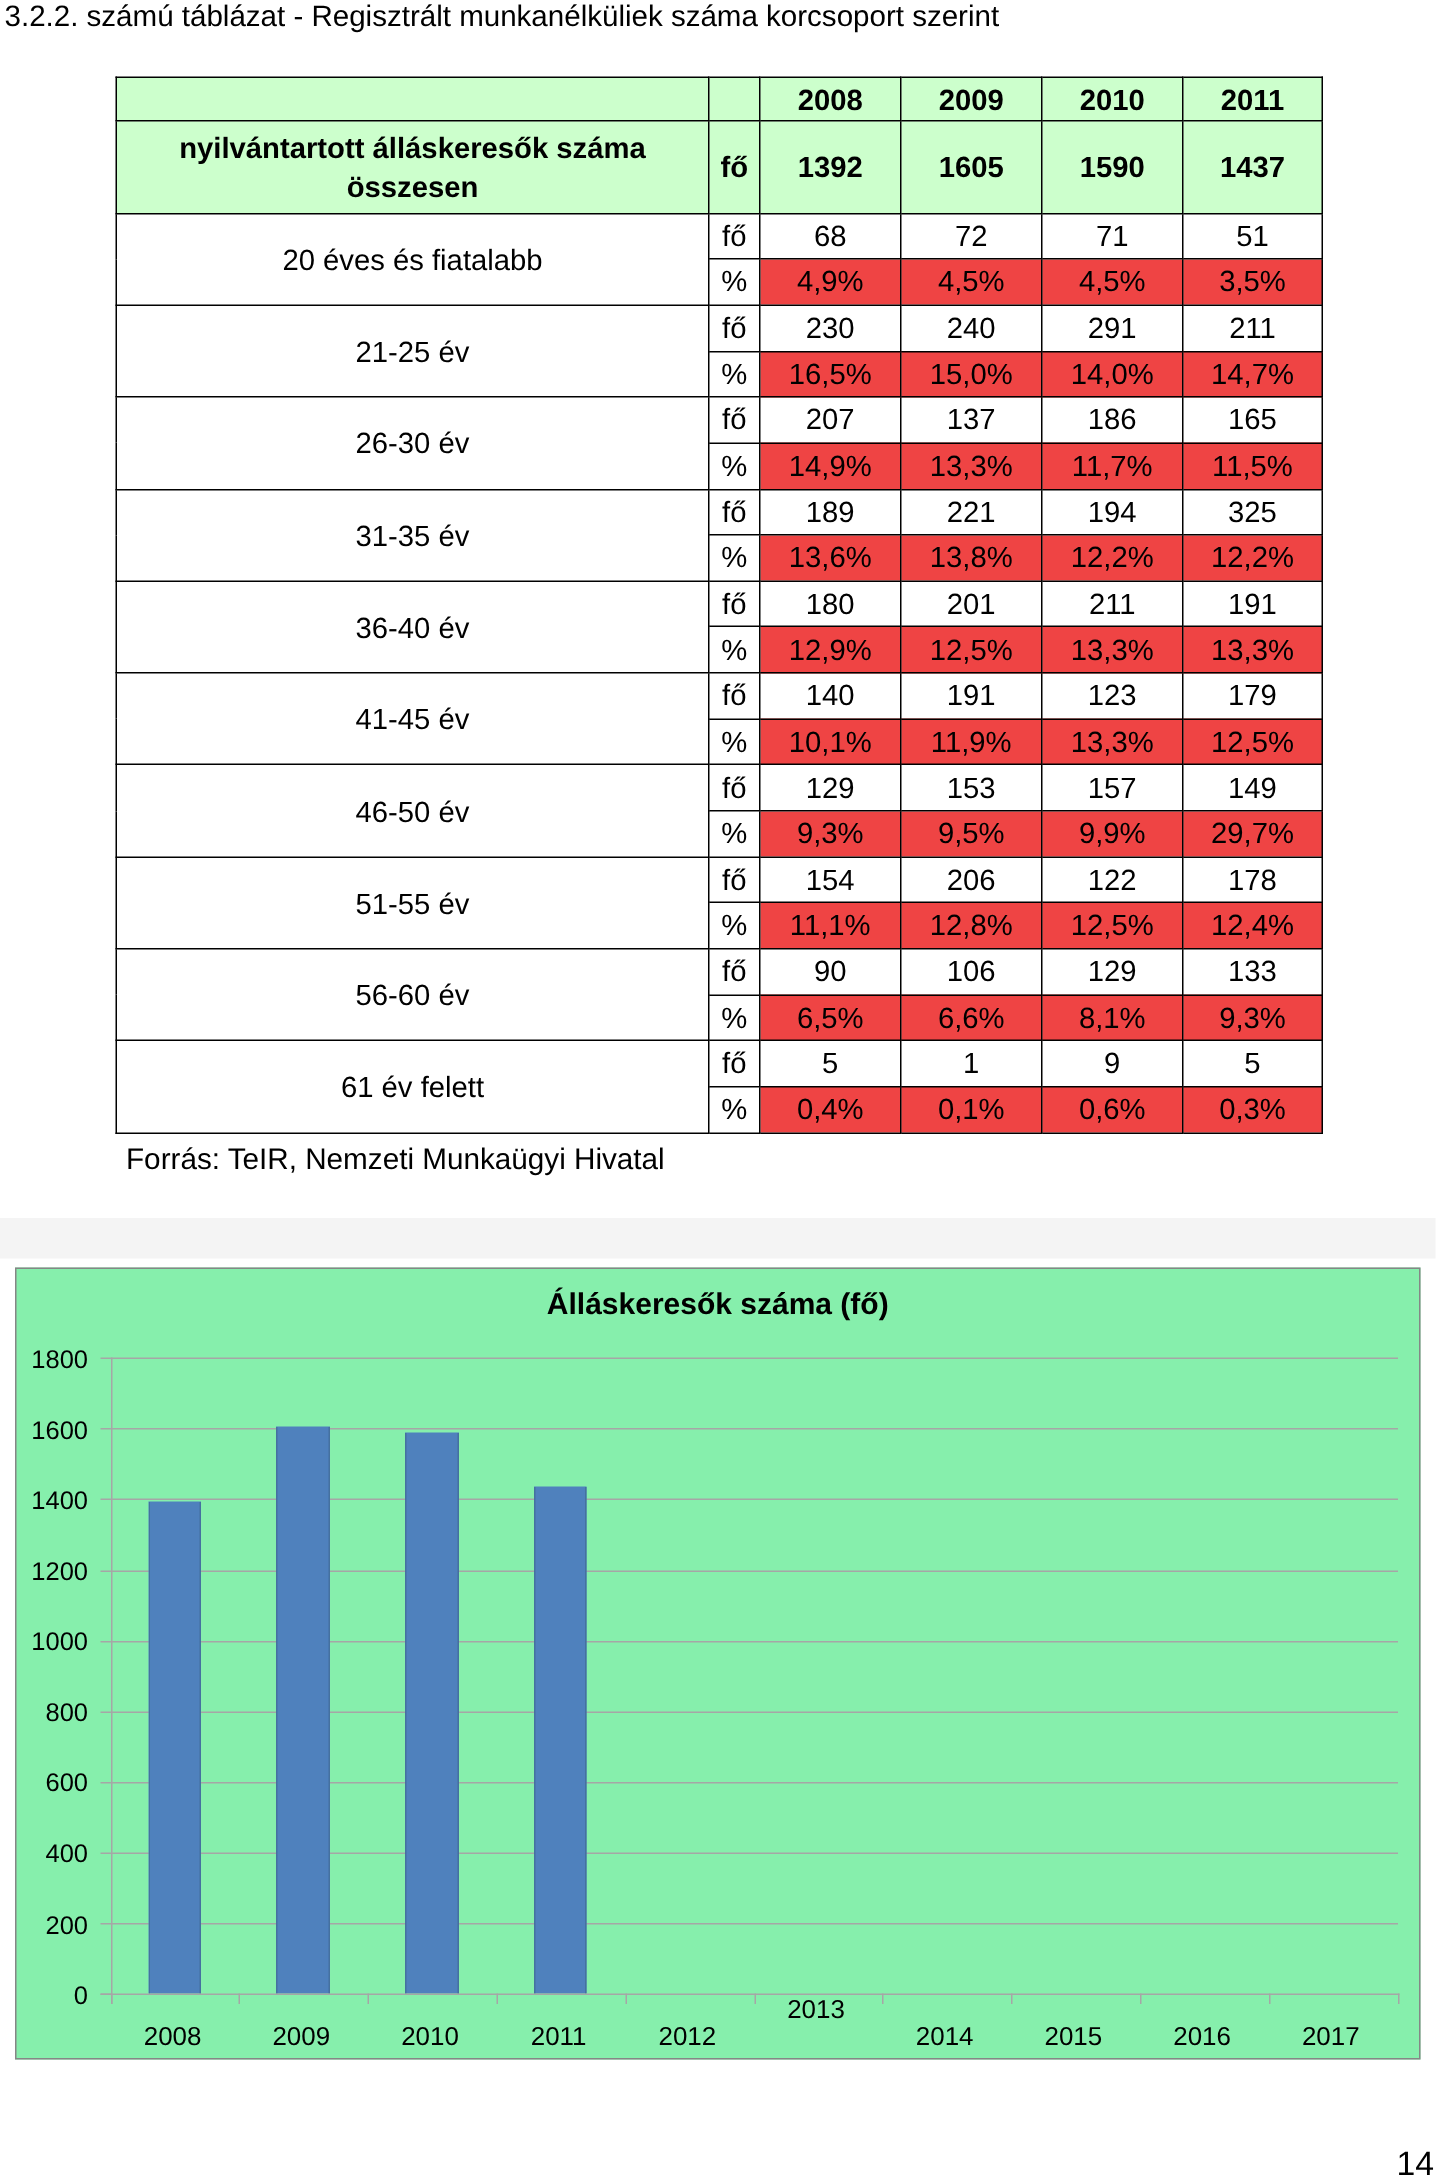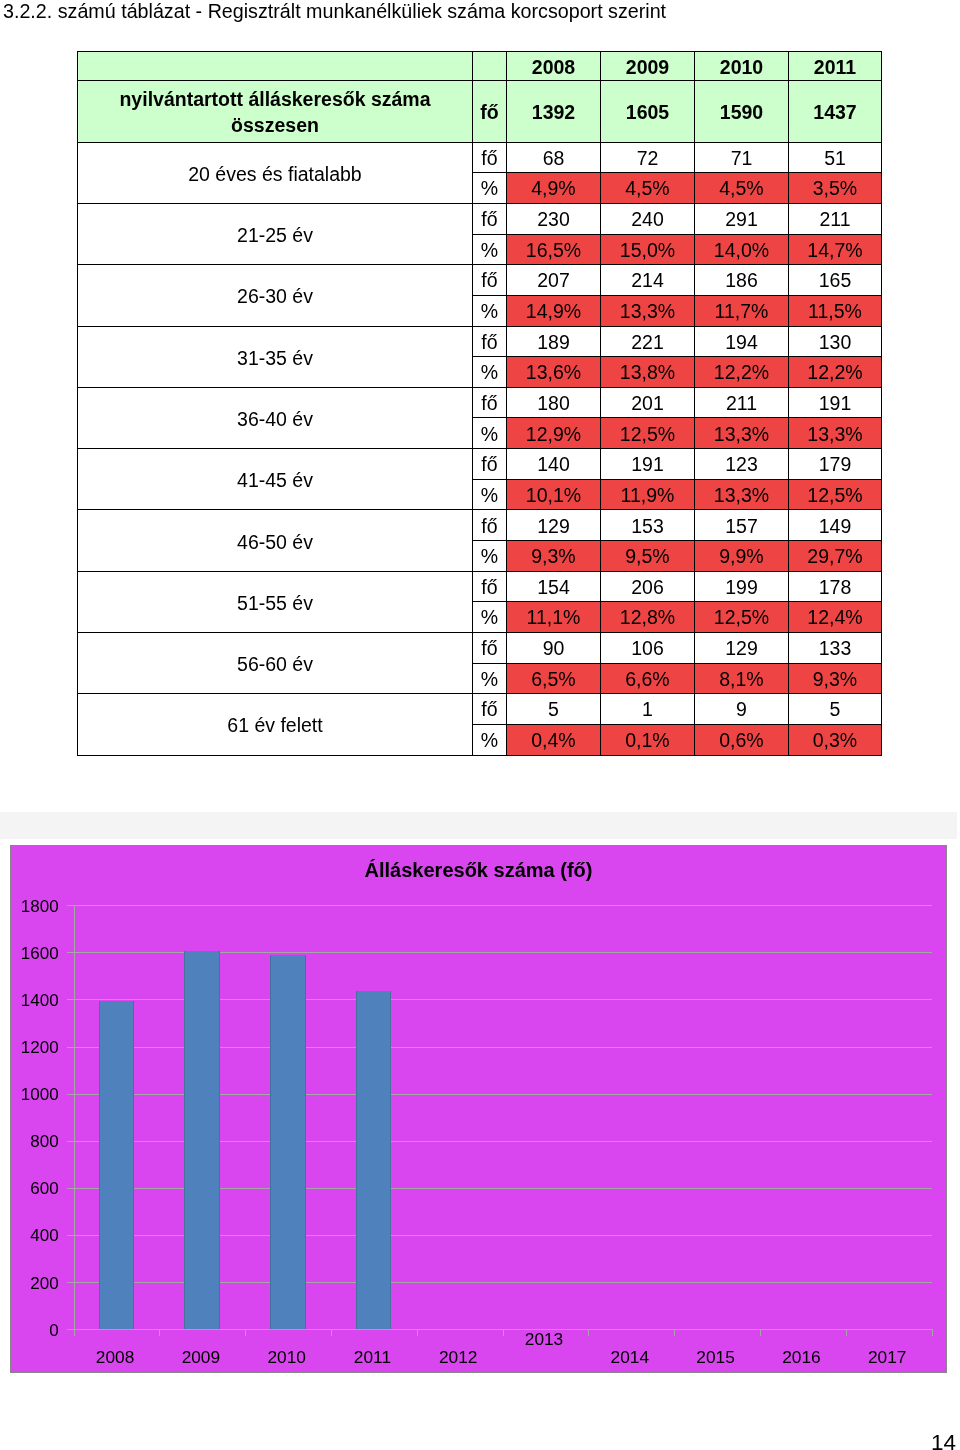--- a/index.html
+++ b/index.html
@@ -31,21 +31,21 @@
   .thick-b{border-bottom:1.5px solid #000 !important;}
 
   
   .srcnote{position:absolute;left:84px;top:762px;font-size:19.8px;color:#000;}
 
   
   .band{position:absolute;left:0;top:812px;width:957px;height:27px;background:#f4f4f4;}
 
   
   .chartbox{position:absolute;left:10px;top:845px;width:937px;height:528px;
-            border:1.3px solid #868686;box-sizing:border-box;background:#d946ef;}
+            border:1.3px solid #868686;box-sizing:border-box;background:#86efac;}
   .chart-title{position:absolute;left:0;top:13px;width:100%;text-align:center;
                font-size:20px;font-weight:bold;color:#000;}
   .plot{position:absolute;}
   .gridline{position:absolute;height:1px;background:#a6a6a6;}
   .bar{position:absolute;background:#4F81BD;box-shadow:inset 1px 0 0 0 #45719F, inset -1px 0 0 0 #45719F;}
   .ytick-lbl{position:absolute;text-align:right;font-size:17px;color:#000;}
   .xtick-lbl{position:absolute;text-align:center;font-size:17.3px;color:#000;}
   .axis-v{position:absolute;width:1px;background:#a6a6a6;}
   .axis-h{position:absolute;height:1px;background:#a6a6a6;}
   .tick{position:absolute;background:#a6a6a6;}
@@ -113,38 +113,38 @@
           <td class="thick-r">%</td>
           <td class="pct">16,5%</td>
           <td class="pct">15,0%</td>
           <td class="pct">14,0%</td>
           <td class="pct">14,7%</td>
         </tr>
         <tr class="r-d">
           <td class="lbl thick-r" rowspan="2">26-30 év</td>
           <td class="thick-r">fő</td>
           <td>207</td>
-          <td>214</td>
+          <td>137</td>
           <td>186</td>
           <td>165</td>
         </tr>
         <tr class="r-d grp-end">
           <td class="thick-r">%</td>
           <td class="pct">14,9%</td>
           <td class="pct">13,3%</td>
           <td class="pct">11,7%</td>
           <td class="pct">11,5%</td>
         </tr>
         <tr class="r-d">
           <td class="lbl thick-r" rowspan="2">31-35 év</td>
           <td class="thick-r">fő</td>
           <td>189</td>
           <td>221</td>
           <td>194</td>
-          <td>130</td>
+          <td>325</td>
         </tr>
         <tr class="r-d grp-end">
           <td class="thick-r">%</td>
           <td class="pct">13,6%</td>
           <td class="pct">13,8%</td>
           <td class="pct">12,2%</td>
           <td class="pct">12,2%</td>
         </tr>
         <tr class="r-d">
           <td class="lbl thick-r" rowspan="2">36-40 év</td>
@@ -189,21 +189,21 @@
           <td class="pct">9,3%</td>
           <td class="pct">9,5%</td>
           <td class="pct">9,9%</td>
           <td class="pct">29,7%</td>
         </tr>
         <tr class="r-d">
           <td class="lbl thick-r" rowspan="2">51-55 év</td>
           <td class="thick-r">fő</td>
           <td>154</td>
           <td>206</td>
-          <td>199</td>
+          <td>122</td>
           <td>178</td>
         </tr>
         <tr class="r-d grp-end">
           <td class="thick-r">%</td>
           <td class="pct">11,1%</td>
           <td class="pct">12,8%</td>
           <td class="pct">12,5%</td>
           <td class="pct">12,4%</td>
         </tr>
         <tr class="r-d">
@@ -232,20 +232,21 @@
         <tr class="r-d thick-b">
           <td class="thick-r">%</td>
           <td class="pct">0,4%</td>
           <td class="pct">0,1%</td>
           <td class="pct">0,6%</td>
           <td class="pct">0,3%</td>
         </tr>
       </tbody>
   </table>
 
+  <div class="srcnote">Forrás: TeIR, Nemzeti Munkaügyi Hivatal</div>
 
   <div class="band"></div>
 
   <div class="chartbox">
     <div class="chart-title">Álláskeresők száma (fő)</div>
     <div class="plot" id="plotarea" style="left: 62.7px; top: 59.3px; width: 857.9px; height: 423.8px;">
         <div class="tick" style="left:-7px;top:423.80px;width:7px;height:1px;"></div>
         <div class="ytick-lbl" style="left:-82px;top:415.30px;width:67px;">0</div>
         <div class="gridline" style="left:0;top:376.71px;width:857.9px"></div>
         <div class="tick" style="left:-7px;top:376.71px;width:7px;height:1px;"></div>

